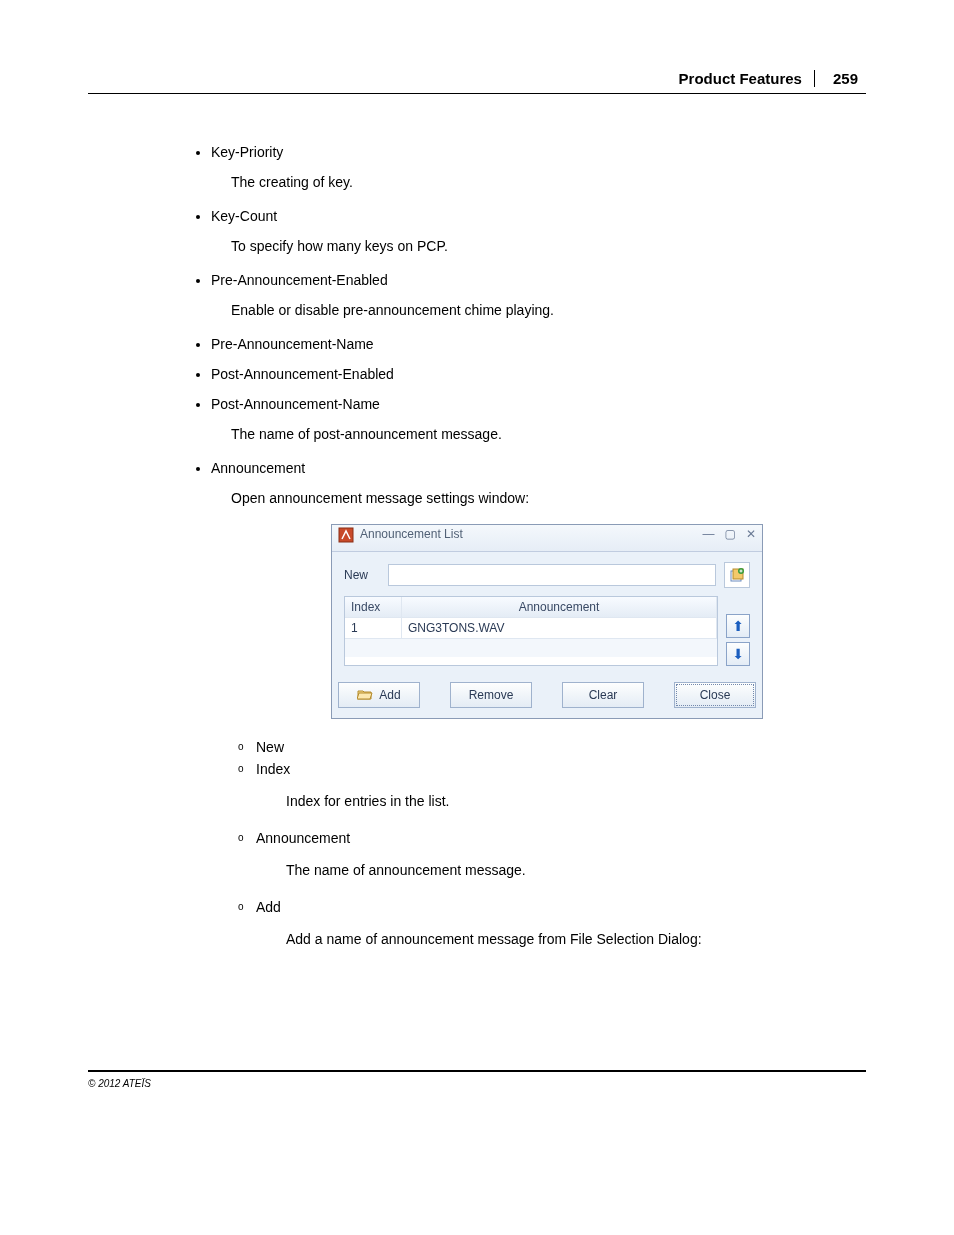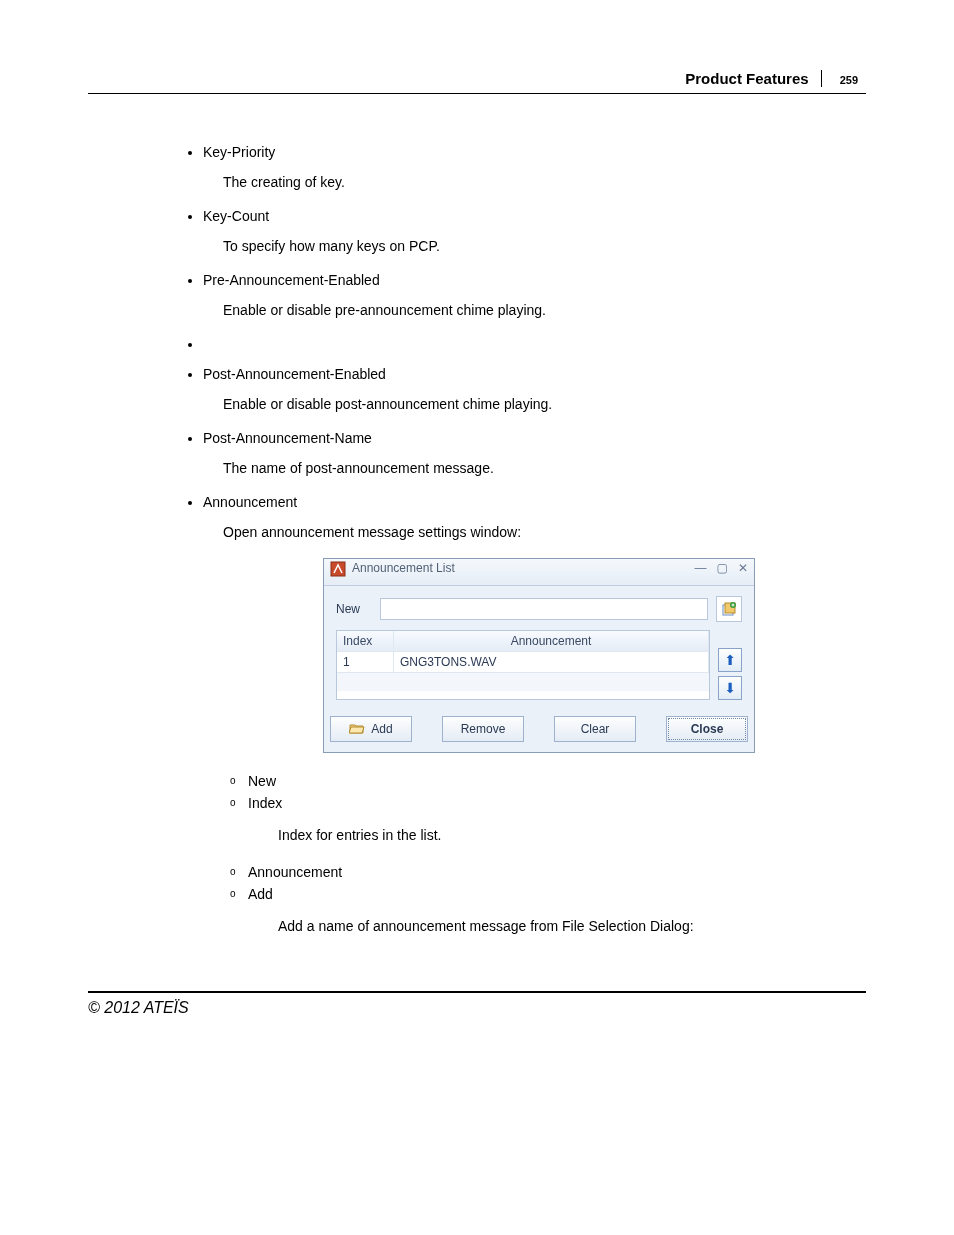--- a/index.html
+++ b/index.html
@@ -28,28 +28,28 @@
     font-weight: bold;
     font-size: 15px;
     border: 1px solid #000;
     border-bottom: none;
     border-top: none;
     border-left: none;
     padding-right: 12px;
   }
   .header-page {
     font-weight: bold;
-    font-size: 11px;
+    font-size: 15px;
     padding-left: 18px;
     padding-right: 8px;
   }
   ul.level1 {
     list-style: disc;
     padding-left: 115px;
-    margin: 0;
+    margin: 8px;
   }
   ul.level1 > li {
     margin-bottom: 6px;
   }
   .item-title {
     margin: 14px 0 4px 0;
   }
   .item-desc {
     margin: 14px 0 18px 20px;
   }
@@ -178,45 +178,44 @@
     min-width: 80px;
     height: 24px;
     border: 1px solid #9fb2cd;
     background: linear-gradient(#fdfefe, #e4ecf5);
     display: flex; align-items: center; justify-content: center;
     font-size: 12px; color: #2a3a55;
   }
   .btn.close {
     outline: 1px dotted #7288ac;
     outline-offset: -3px;
-    font-weight: bold;
   }
   .btn .folder-icon { margin-right: 6px; }
   .inline-icon {
     display: inline-block;
     width: 16px; height: 14px;
     vertical-align: text-bottom;
     border: 1px solid #a9b8cf;
     background: #fff;
     position: relative;
   }
   .inline-icon::after {
     content: "";
     position: absolute;
     left: 3px; top: 3px;
     width: 8px; height: 6px;
     background: #f3c96b;
     border: 1px solid #b48b2c;
   }
   .footer {
     border-top: 2px solid #000;
-    margin-top: 54px;
+    margin-top: 120px;
     padding-top: 6px;
     font-style: italic;
-    font-size: 16px;
+    font-size: 10px;
   }
 </style>
 </head>
 <body>
 
 <div class="page">
 
   <div class="header-bar">
     <span class="header-title">Product Features</span>
     <span class="header-page">259</span>
@@ -229,24 +228,24 @@
     </li>
     <li>
       <div class="item-title">Key-Count</div>
       <div class="item-desc">To specify how many keys on PCP.</div>
     </li>
     <li>
       <div class="item-title">Pre-Announcement-Enabled</div>
       <div class="item-desc">Enable or disable pre-announcement chime playing.</div>
     </li>
     <li>
+      <div class="item-title">Pre-Announcement-Name</div>
     </li>
     <li>
       <div class="item-title">Post-Announcement-Enabled</div>
-      <div class="item-desc">Enable or disable post-announcement chime playing.</div>
     </li>
     <li>
       <div class="item-title">Post-Announcement-Name</div>
       <div class="item-desc">The name of post-announcement message.</div>
     </li>
     <li>
       <div class="item-title">Announcement</div>
       <div class="item-desc">Open announcement message settings window:</div>
 
       <div class="dialog-wrap">
@@ -329,20 +328,21 @@
           <div class="sub-title">New</div>
         </li>
         <li>
           <span class="circ">o</span>
           <div class="sub-title">Index</div>
           <div class="sub-desc">Index for entries in the list.</div>
         </li>
         <li>
           <span class="circ">o</span>
           <div class="sub-title">Announcement</div>
+          <div class="sub-desc">The name of announcement message.</div>
         </li>
         <li>
           <span class="circ">o</span>
           <div class="sub-title">Add</div>
           <div class="sub-desc">Add a name of announcement message from File Selection Dialog:</div>
         </li>
       </ul>
     </li>
   </ul>
 

